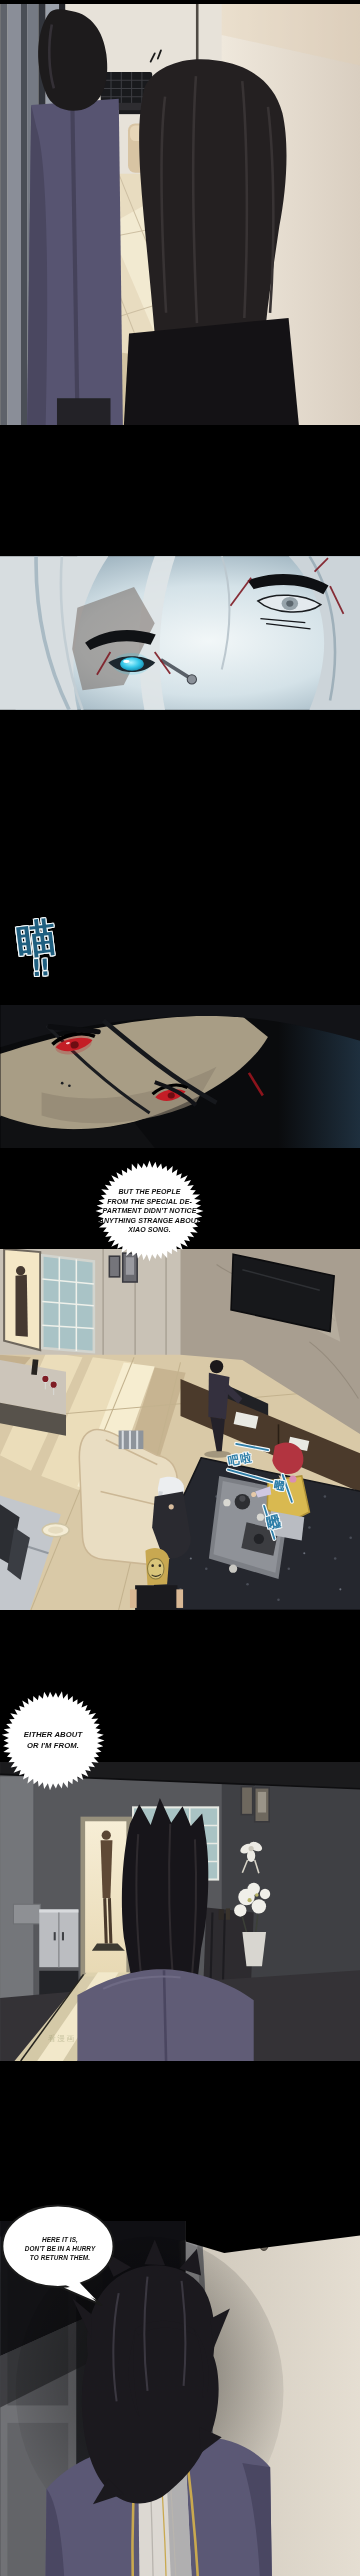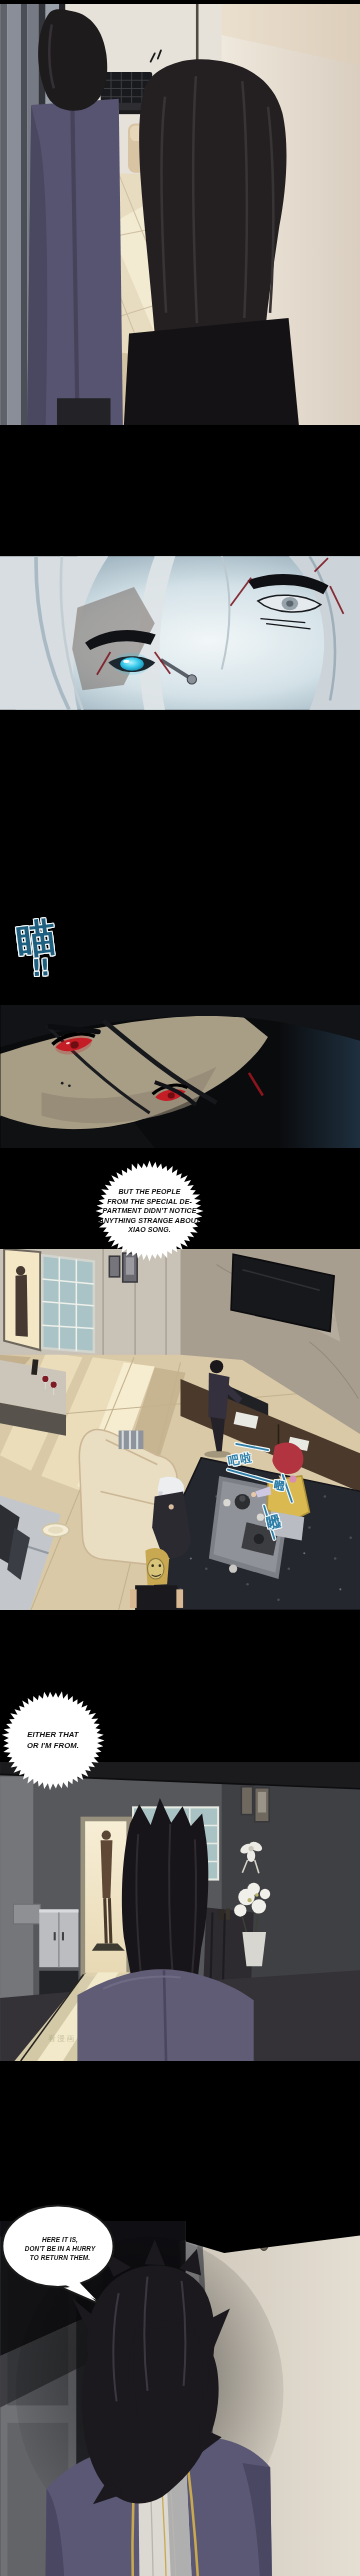--- a/index.html
+++ b/index.html
@@ -390,21 +390,21 @@
 
   <div class="sfx" id="sfx-bala-1"><span>吧啦</span></div>
   <div class="sfx sfx-vert" id="sfx-bala-2"><span>吧啦</span></div>
   <div class="sfx sfx-vert" id="sfx-bala-3"><span>吧啦</span></div>
 
   <div class="bubble" id="bubble-2" style="left:1px;top:1690px;width:104px;height:101px">
     <svg width="104" height="101" viewBox="0 0 202 196">
         <polygon points="201.0,98.0 186.9,102.9 198.7,109.1 185.7,112.5 195.2,119.7 183.4,121.9 190.5,129.6 180.0,131.0 189.6,141.2 175.5,139.7 182.5,150.0 170.0,147.8 174.5,157.9 163.6,155.2 169.6,168.6 156.3,161.9 159.8,174.6 148.3,167.7 149.4,179.3 139.6,172.5 138.7,182.8 130.4,176.4 129.5,190.2 120.8,179.2 117.9,191.2 111.0,180.9 106.6,191.0 101.0,181.4 95.2,194.8 91.0,180.9 83.9,192.0 81.2,179.2 73.2,188.0 71.6,176.4 63.3,182.8 62.4,172.5 51.4,181.3 53.7,167.7 42.7,173.9 45.7,161.9 35.1,165.7 38.4,155.2 24.4,160.4 32.0,147.8 18.8,150.4 26.5,139.7 14.5,140.1 22.0,131.0 11.5,129.6 18.6,121.9 4.5,120.2 16.3,112.5 4.1,109.0 15.1,102.9 5.0,98.0 15.1,93.1 1.7,86.7 16.3,83.5 5.3,76.0 18.6,74.1 10.0,65.9 22.0,65.0 15.9,56.6 26.5,56.3 18.1,45.1 32.0,48.2 26.2,37.1 38.4,40.8 35.1,30.3 45.7,34.1 41.3,20.2 53.7,28.3 51.8,15.3 62.4,23.5 62.7,11.8 71.6,19.6 73.7,9.5 81.2,16.8 83.8,3.2 91.0,15.1 95.3,3.5 101.0,14.6 106.6,5.0 111.0,15.1 118.4,2.5 120.8,16.8 129.2,6.6 130.4,19.6 139.3,11.8 139.6,23.5 148.6,18.0 148.3,28.3 160.2,20.8 156.3,34.1 168.0,29.1 163.6,40.8 174.5,38.1 170.0,48.2 184.5,44.7 175.5,56.3 188.9,55.2 180.0,65.0 192.0,65.9 183.4,74.1 193.6,76.7 185.7,83.5 199.5,86.8 186.9,93.1" fill="#ffffff"></polygon>
       </svg>
     <div class="txt">
-      <span>EITHER THAT</span>
+      <span>EITHER ABOUT</span>
       <span>OR I'M FROM.</span>
     </div>
   </div>
 
   <div class="panel" style="top:1762px;height:299px">
   <svg width="361" height="299" viewBox="0 0 700 580">
     <defs>
       <linearGradient id="p5d" x1="0" y1="0" x2="0" y2="1">
         <stop offset="0" stop-color="#f7eed6"></stop>
             <stop offset="1" stop-color="#e8d9b4"></stop>

